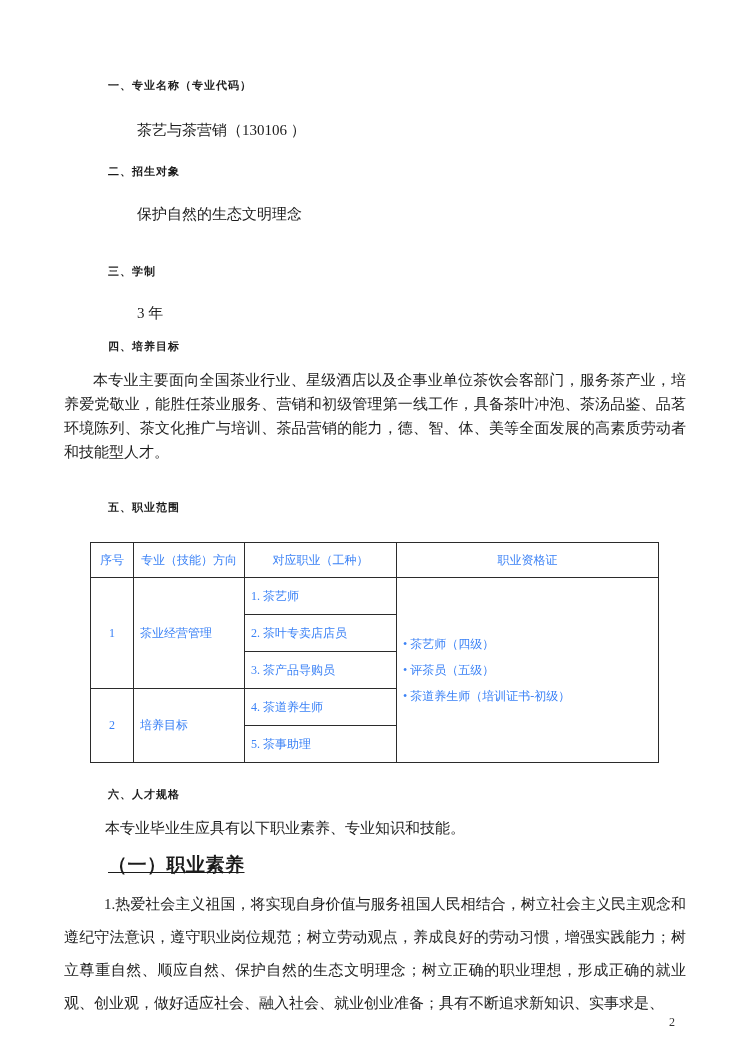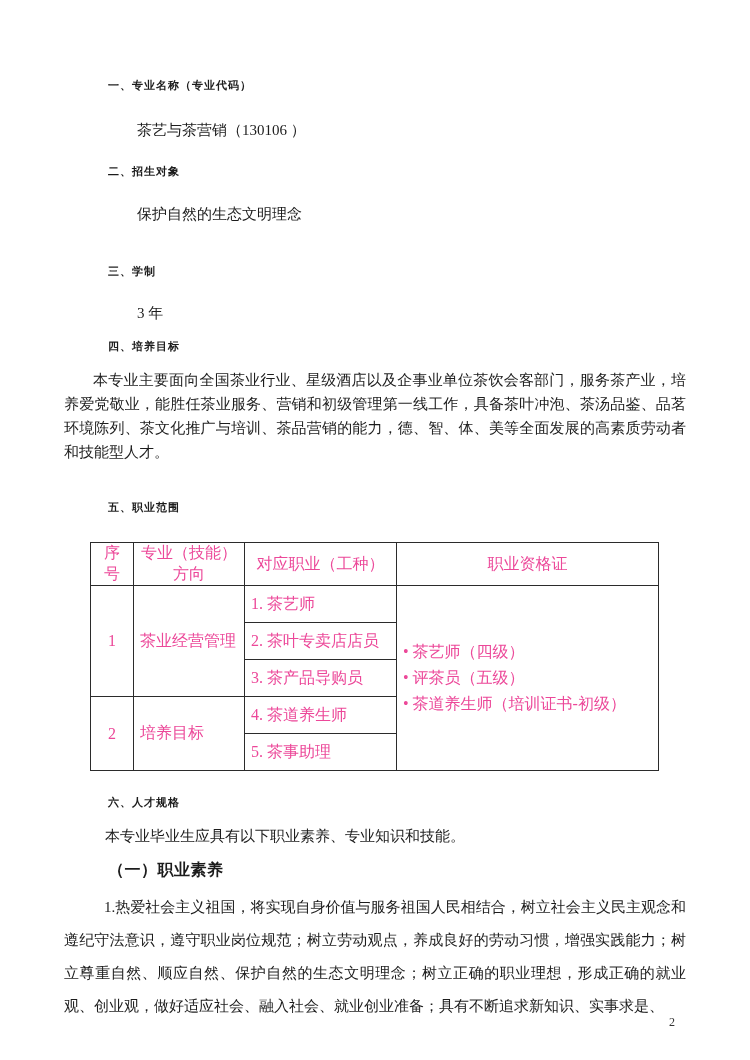--- a/index.html
+++ b/index.html
@@ -29,43 +29,43 @@
     text-indent:29px;
     text-align:justify;
   }
   .para2 {
     font-size:15px; line-height:33px;
     margin:0; padding:0;
     text-indent:40px;
     text-align:justify;
   }
   .intro-body { font-size:15px; margin:0 0 0 41px; padding:0; }
-  .sub-heading { font-size:16px; font-weight:bold; margin:0 0 0 44px; padding:0; letter-spacing:0.5px; }
+  .sub-heading { font-size:19px; font-weight:bold; margin:0 0 0 44px; padding:0; letter-spacing:0.5px;text-decoration:underline; }
 
   .mt-b1 { margin-top:28px; }
   .mt-h2 { margin-top:24px; }
   .mt-b2 { margin-top:26px; }
   .mt-h3 { margin-top:40px; }
   .mt-b3 { margin-top:25px; }
   .mt-h4 { margin-top:16px; }
   .mt-p4 { margin-top:14px; }
   .mt-h5 { margin-top:36px; }
   .mt-tb { margin-top:27px; }
   .mt-h6 { margin-top:24px; }
   .mt-b6 { margin-top:17px; }
   .mt-s1 { margin-top:14px; }
   .mt-p6 { margin-top:10px; }
 
   table.occ {
     margin-left:26px;
     border-collapse:collapse;
     table-layout:fixed;
     width:568px;
-    font-size:16px;
-    color:#ec4899;
+    font-size:12px;
+    color:#3b82f6;
   }
   table.occ th, table.occ td {
     border:1px solid #2b2b2b;
     padding:0 6px;
     background:#fff;
     font-weight:normal;
   }
   table.occ th { text-align:center; height:34px; }
   table.occ td { height:36px; }
   td.c-no { text-align:center; }

